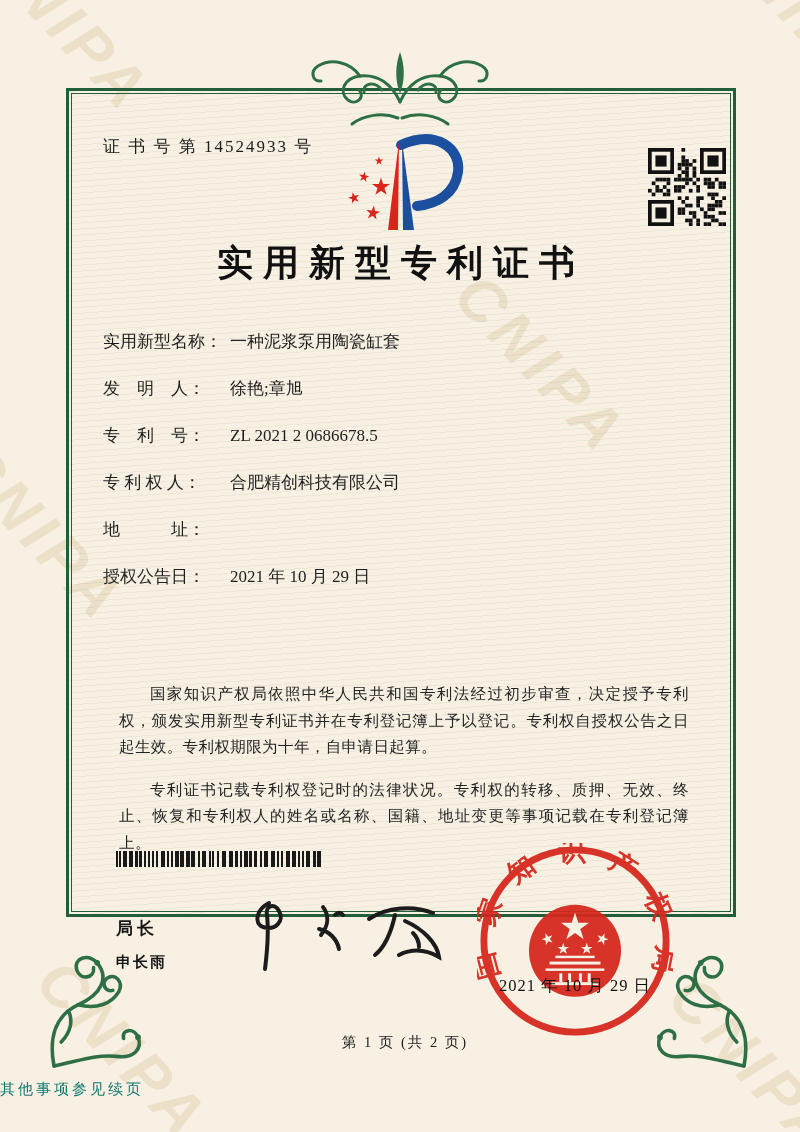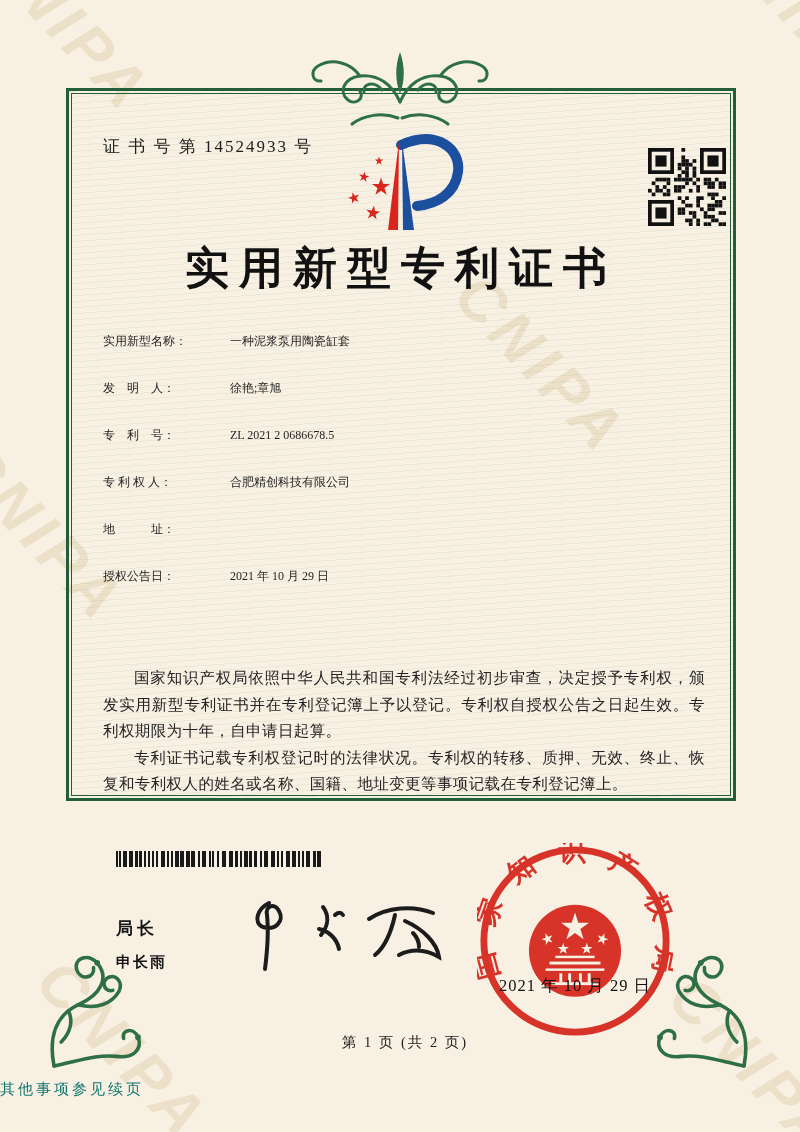--- a/index.html
+++ b/index.html
@@ -5,41 +5,41 @@
   html,body{margin:0;padding:0;}
   .page{position:relative;width:800px;height:1132px;background:#f8f1e3;overflow:hidden;
         font-family:"Liberation Serif","DejaVu Serif",serif;color:#222;}
 
   
   .wm{position:absolute;font-family:"Liberation Sans","DejaVu Sans",sans-serif;
       font-style:italic;font-weight:bold;font-size:62px;letter-spacing:6px;
       color:#dcc9a6;opacity:.42;transform:rotate(47deg);white-space:nowrap;z-index:0;}
 
   
-  .frame{position:absolute;left:66px;top:88px;width:670px;height:713px;box-sizing:border-box;
+  .frame{position:absolute;left:66px;top:88px;width:670px;height:829px;box-sizing:border-box;
          border:3px solid #235e3a;z-index:1;
          background:repeating-linear-gradient(176deg,rgba(110,150,110,.10) 0 1px,rgba(255,255,255,0) 1px 6px);}
   .frame-inner{position:absolute;inset:2px;border:1px solid #235e3a;pointer-events:none;}
 
   .abs{position:absolute;}
   .cert-no{left:34px;top:44px;font-size:17px;letter-spacing:2px;color:#1d1d1d;}
   .logo{left:268px;top:36px;}
   .qr{left:579px;top:57px;}
-  .title{left:0;right:0;top:148px;text-align:center;font-size:44px;font-weight:bold;
+  .title{left:0;right:0;top:148px;text-align:center;font-size:36px;font-weight:bold;
          letter-spacing:10px;color:#111;}
 
   .fields{left:34px;top:238px;width:608px;}
-  .frow{position:relative;display:flex;margin-bottom:22px;font-size:12px;line-height:25px;color:#1e1e1e;}
+  .frow{position:relative;display:flex;margin-bottom:22px;font-size:17px;line-height:25px;color:#1e1e1e;}
   .flabel{flex:none;min-width:119px;white-space:nowrap;}
   .fvalue{max-width:448px;margin-left:8px;}
   .grant-pair2{position:absolute;left:320px;top:0;display:flex;}
 
   .paras{left:34px;top:574px;width:602px;font-size:15.5px;line-height:26.5px;
          text-align:justify;color:#242424;letter-spacing:.4px;}
-  .paras p{margin:0;text-indent:2em;}
+  .paras p{margin:16px;text-indent:2em;}
 
   .barcode{left:47px;top:760px;}
   .signer-title{left:47px;top:826px;font-family:"Liberation Sans","DejaVu Sans",sans-serif;
                 font-weight:600;font-size:17px;letter-spacing:4px;color:#161616;}
   .signer-name{left:47px;top:862px;font-family:"Liberation Sans","DejaVu Sans",sans-serif;
                font-weight:600;font-size:15px;letter-spacing:2px;color:#161616;}
   .sig{left:158px;top:794px;}
 
   .seal{left:408px;top:752px;width:196px;height:196px;z-index:2;opacity:.94;}
   .seal-date{left:408px;top:884px;width:196px;text-align:center;font-size:16.5px;

